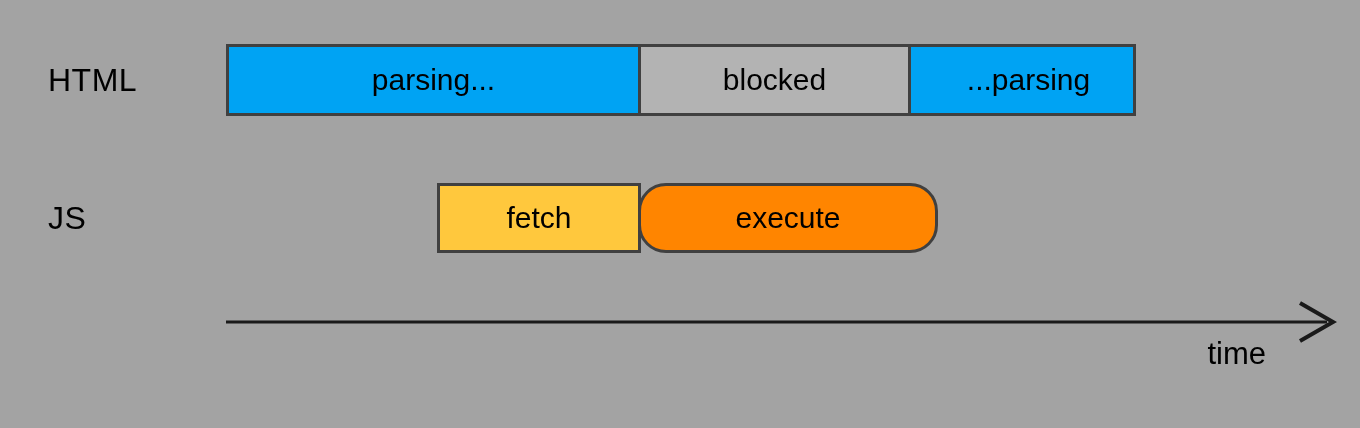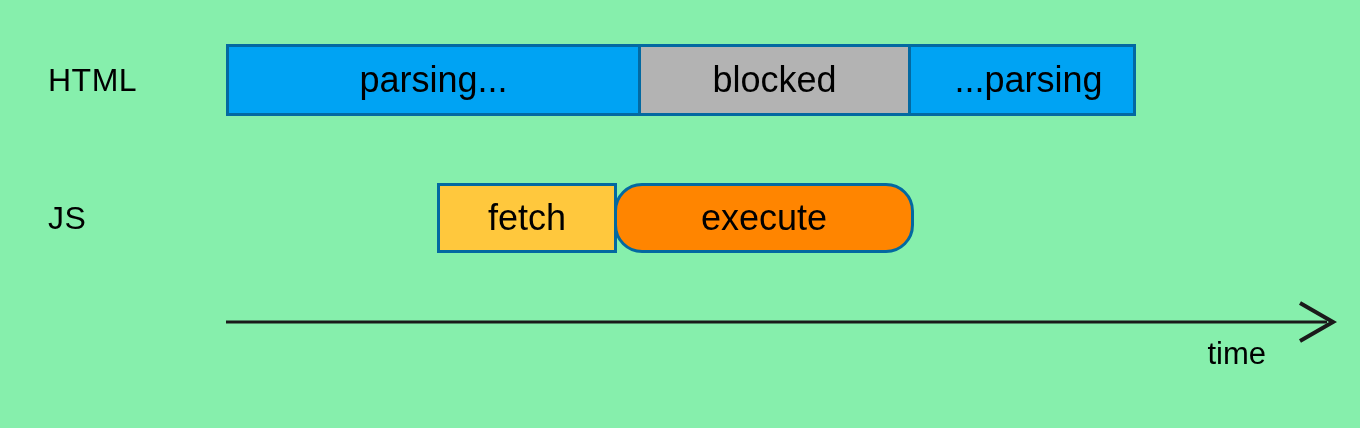--- a/index.html
+++ b/index.html
@@ -4,21 +4,21 @@
 <style>
   html, body {
     margin: 0;
     padding: 0;
     background: #ffffff;
   }
   .canvas {
     position: relative;
     width: 1360px;
     height: 428px;
-    background: #86efac;
+    background: #a3a3a3;
     font-family: "Liberation Sans", "DejaVu Sans", sans-serif;
     color: #000000;
     overflow: hidden;
   }
   .row-label {
     position: absolute;
     left: 48px;
     display: flex;
     align-items: center;
     font-size: 32px;
@@ -30,34 +30,34 @@
 
   .bar {
     position: absolute;
     display: flex;
   }
   .bar.html-bar { left: 226px; top: 44px;  height: 72px; }
   .bar.js-bar   { left: 437px; top: 183px; height: 70px; }
 
   .seg {
     box-sizing: border-box;
-    border: 3px solid #0369a1;
+    border: 3px solid #404040;
     display: flex;
     align-items: center;
     justify-content: center;
-    font-size: 36px;
+    font-size: 30px;
     color: #000000;
     flex: none;
   }
   .seg + .seg { margin-left: -3px; }
 
   .seg.w-parsing1 { width: 415px; }
   .seg.w-blocked  { width: 273px; }
   .seg.w-parsing2 { width: 228px; padding-left: 13px; }
-  .seg.w-fetch    { width: 180px; }
+  .seg.w-fetch    { width: 204px; }
   .seg.w-execute  { width: 300px; border-radius: 28px; }
 
   .axis-svg {
     position: absolute;
     left: 200px;
     top: 296px;
     width: 1160px;
     height: 56px;
   }
   .time-label {

